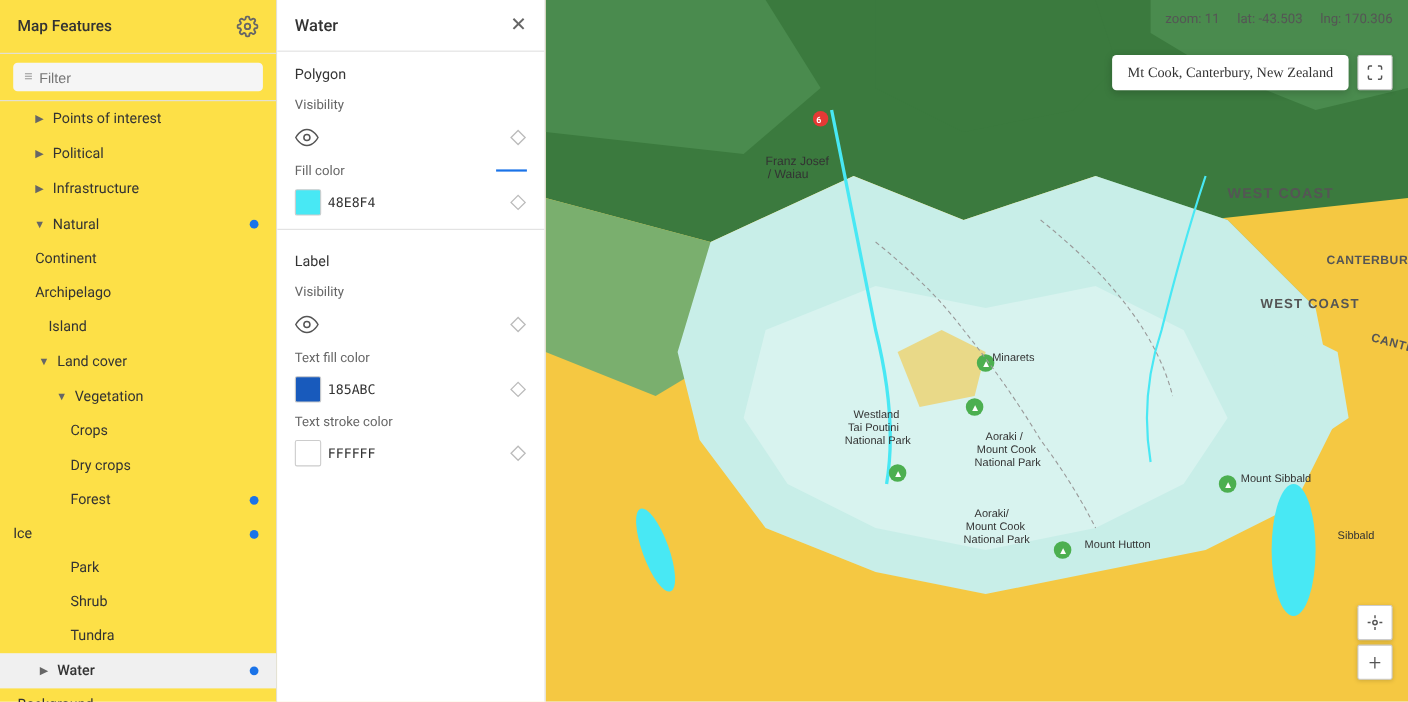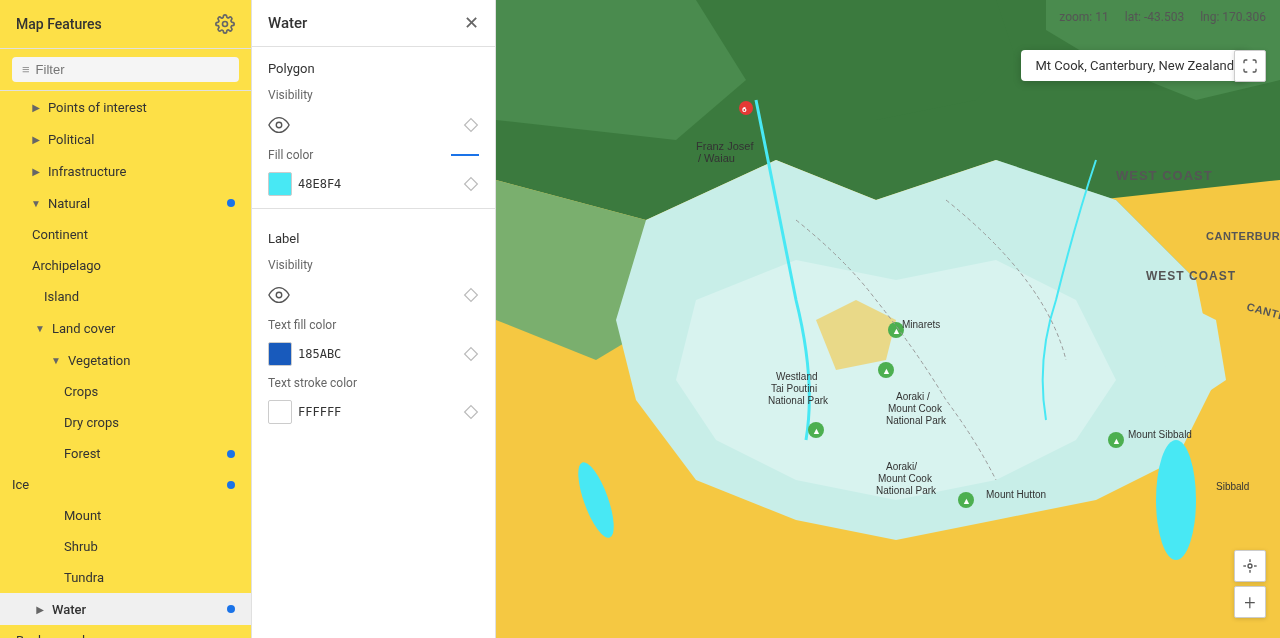--- a/index.html
+++ b/index.html
@@ -341,21 +341,21 @@
       <span class="item-label">Forest</span>
       <span class="blue-dot"></span>
     </div>
 
     <div class="sidebar-item" style="">
       <span class="item-label">Ice</span>
       <span class="blue-dot"></span>
     </div>
 
     <div class="sidebar-item" style="padding-left:64px;">
-      <span class="item-label">Mount</span>
+      <span class="item-label">Park</span>
     </div>
 
     <div class="sidebar-item" style="padding-left:64px;">
       <span class="item-label">Shrub</span>
     </div>
 
     <div class="sidebar-item" style="padding-left:64px;">
       <span class="item-label">Tundra</span>
     </div>
 
@@ -529,21 +529,21 @@
   </svg>
 
   
   <div class="map-topbar">
     <span class="map-coord">zoom: <span>11</span></span>
     <span class="map-coord">lat: <span>-43.503</span></span>
     <span class="map-coord">lng: <span>170.306</span></span>
   </div>
 
   
-  <div class="location-tooltip" style="top:50px; right:32px;">
+  <div class="location-tooltip" style="top:50px; right:54px;font-family:Liberation Serif, serif;">
     <span>Mt Cook, Canterbury, New Zealand</span>
   </div>
 
   
   <div class="map-btn-fullscreen" style="top:50px; right:14px;">
     <svg width="16" height="16" viewBox="0 0 24 24" fill="none" stroke="#555" stroke-width="2">
       <path d="M8 3H5a2 2 0 0 0-2 2v3m18 0V5a2 2 0 0 0-2-2h-3m0 18h3a2 2 0 0 0 2-2v-3M3 16v3a2 2 0 0 0 2 2h3"></path>
     </svg>
   </div>
 

